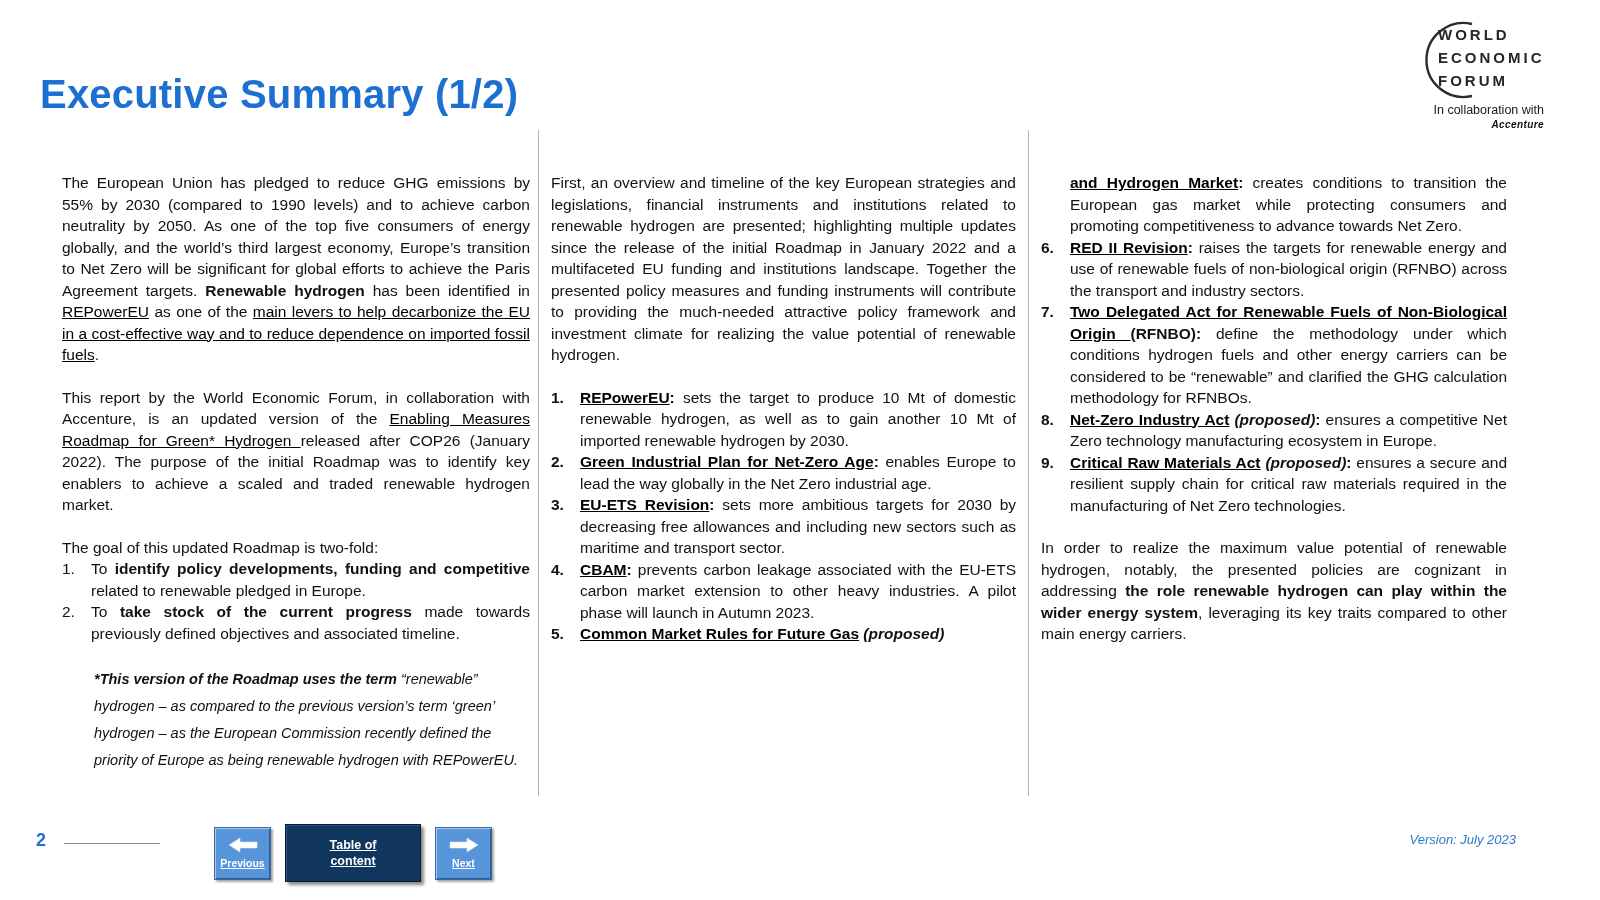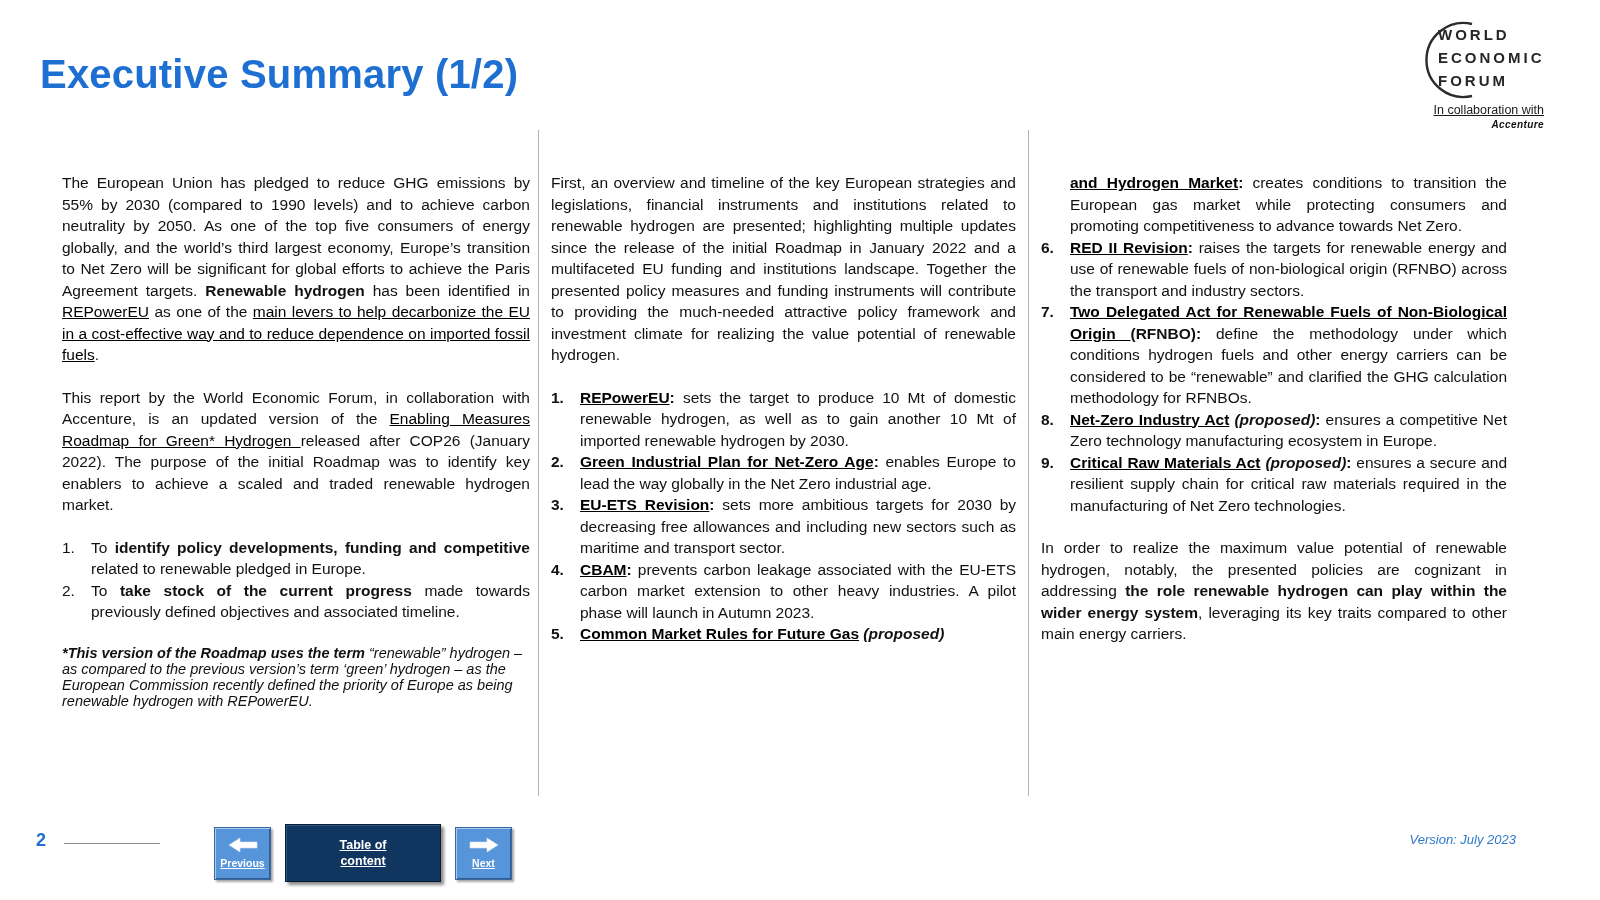--- a/index.html
+++ b/index.html
@@ -5,42 +5,42 @@
   * { margin:0; padding:0; box-sizing:border-box; }
   html,body { width:1600px; height:900px; }
   body {
     position:relative;
     background:#ffffff;
     font-family:"Liberation Sans", sans-serif;
     color:#111;
     overflow:hidden;
   }
   .title {
-    position:absolute; left:40px; top:52px;
+    position:absolute; left:40px; top:72px;
     font-size:40px; font-weight:700; color:#1d6fd2;
     letter-spacing:0.2px;
   }
   
   .logo-block { position:absolute; top:20px; right:56px; width:176px; text-align:right; }
   .logo-block svg { display:block; margin-left:auto; }
-  .collab { font-size:12.5px; color:#1a1a1a; margin-top:3px;text-decoration:underline; }
+  .collab { font-size:12.5px; color:#1a1a1a; margin-top:3px; }
   .partner { font-size:10px; color:#111; font-weight:700; font-style:italic; margin-top:2px; letter-spacing:0.4px; }
   
   .vline { position:absolute; top:130px; height:666px; width:1px; background:#b3b3b3; }
   .vline1 { left:538px; } .vline2 { left:1028px; }
   
   .col { position:absolute; top:172px; font-size:15.5px; line-height:21.5px; }
   .col1 { left:62px;  width:468px; }
   .col2 { left:551px; width:465px; }
   .col3 { left:1041px; width:466px; }
   .para { text-align:justify; margin-bottom:21px; }
   .para.tight { margin-bottom:0; }
   .cont { margin-left:29px; margin-bottom:0; }
   .final { margin-top:21px; margin-bottom:0; }
-  .footnote { margin-top:22px; font-style:italic; font-size:14.5px; line-height:16px; text-align:left; }
+  .footnote { margin-top:22px; font-style:italic; font-size:14.5px; line-height:27px; text-align:left;margin-left:32px; }
   
   .li { display:flex; }
   .li .num { flex:0 0 29px; }
   .bold-num .num { font-weight:700; }
   .li-body { flex:1; text-align:justify; }
   
   .sg.b  { font-weight:700; }
   .sg.i  { font-style:italic; }
   .sg.bi { font-weight:700; font-style:italic; }
   a.sg.l, a.sg.lb { color:#000000; text-decoration:underline; cursor:pointer; }
@@ -51,21 +51,21 @@
   .nav { position:absolute; left:214px; top:824px; display:flex; align-items:center; gap:14px; }
   .nav-btn { border-radius:0; cursor:pointer; font-family:inherit; }
   .nav-btn.sq {
     width:57px; height:53px; background:#5795da; border:1px solid #39699f;
     box-shadow: inset 1px 1px 0 #a9c9ed, inset -1px -1px 0 #2f5d93, 2px 2px 2px rgba(0,0,0,0.35);
     display:flex; flex-direction:column; align-items:center; justify-content:space-between;
     padding:8px 2px 16px;
   }
   .nav-label { color:#fff; font-size:10.5px; font-weight:700; text-decoration:underline; }
   .nav-btn.toc-btn {
-    width:156px; height:58px; background:#10355e; border:1px solid #071c33;
+    width:136px; height:58px; background:#10355e; border:1px solid #071c33;
     box-shadow: inset 1px 1px 0 #2c5580, 3px 3px 3px rgba(0,0,0,0.45);
     display:flex; align-items:center; justify-content:center;
   }
   .toc-label { color:#fff; font-size:12.5px; font-weight:700; text-decoration:underline; line-height:1.3; text-align:center; width:80px; }
   .credit { position:absolute; right:84px; top:827px; text-align:right; }
   .credit-line { font-size:15px; color:#2e79cb; letter-spacing:0.2px; }
   .version-line { font-size:13px; color:#2e79cb; font-style:italic; margin-top:5px; }
   .logo-word { font-weight:700; letter-spacing:3px; font-size:15px; fill:#262626; font-family:"Liberation Sans", sans-serif; }
 </style>
 </head>
@@ -85,20 +85,21 @@
     <div class="collab">In collaboration with</div>
     <div class="partner">Accenture</div>
   </div>
 
   <div class="vline vline1"></div>
   <div class="vline vline2"></div>
 
   <div class="col col1">
     <p class="para"><span class="sg">The European Union has pledged to reduce GHG emissions by 55% by 2030 (compared to 1990 levels) and to achieve carbon neutrality by 2050. As one of the top five consumers of energy globally, and the world’s third largest economy, Europe’s transition to Net Zero will be significant for global efforts to achieve the Paris Agreement targets. </span><span class="sg b">Renewable hydrogen</span><span class="sg"> has been identified in </span><a class="sg l">REPowerEU</a><span class="sg"> as one of the </span><a class="sg l">main levers to help decarbonize the EU in a cost-effective way and to reduce dependence on imported fossil fuels</a><span class="sg">.</span></p>
     <p class="para"><span class="sg">This report by the World Economic Forum, in collaboration with Accenture, is an updated version of the </span><a class="sg l">Enabling Measures Roadmap for Green* Hydrogen </a><span class="sg">released after COP26 (January 2022). The purpose of the initial Roadmap was to identify key enablers to achieve a scaled and traded renewable hydrogen market.</span></p>
+    <p class="para tight">The goal of this updated Roadmap is two-fold:</p>
     <div class="list plain-num">
         <div class="li">
           <span class="num">1.</span>
           <p class="li-body"><span class="sg">To </span><span class="sg b">identify policy developments, funding and competitive</span><span class="sg"> related to renewable pledged in Europe.</span></p>
         </div>
         <div class="li">
           <span class="num">2.</span>
           <p class="li-body"><span class="sg">To </span><span class="sg b">take stock of the current progress</span><span class="sg"> made towards previously defined objectives and associated timeline.</span></p>
         </div>
       </div>

